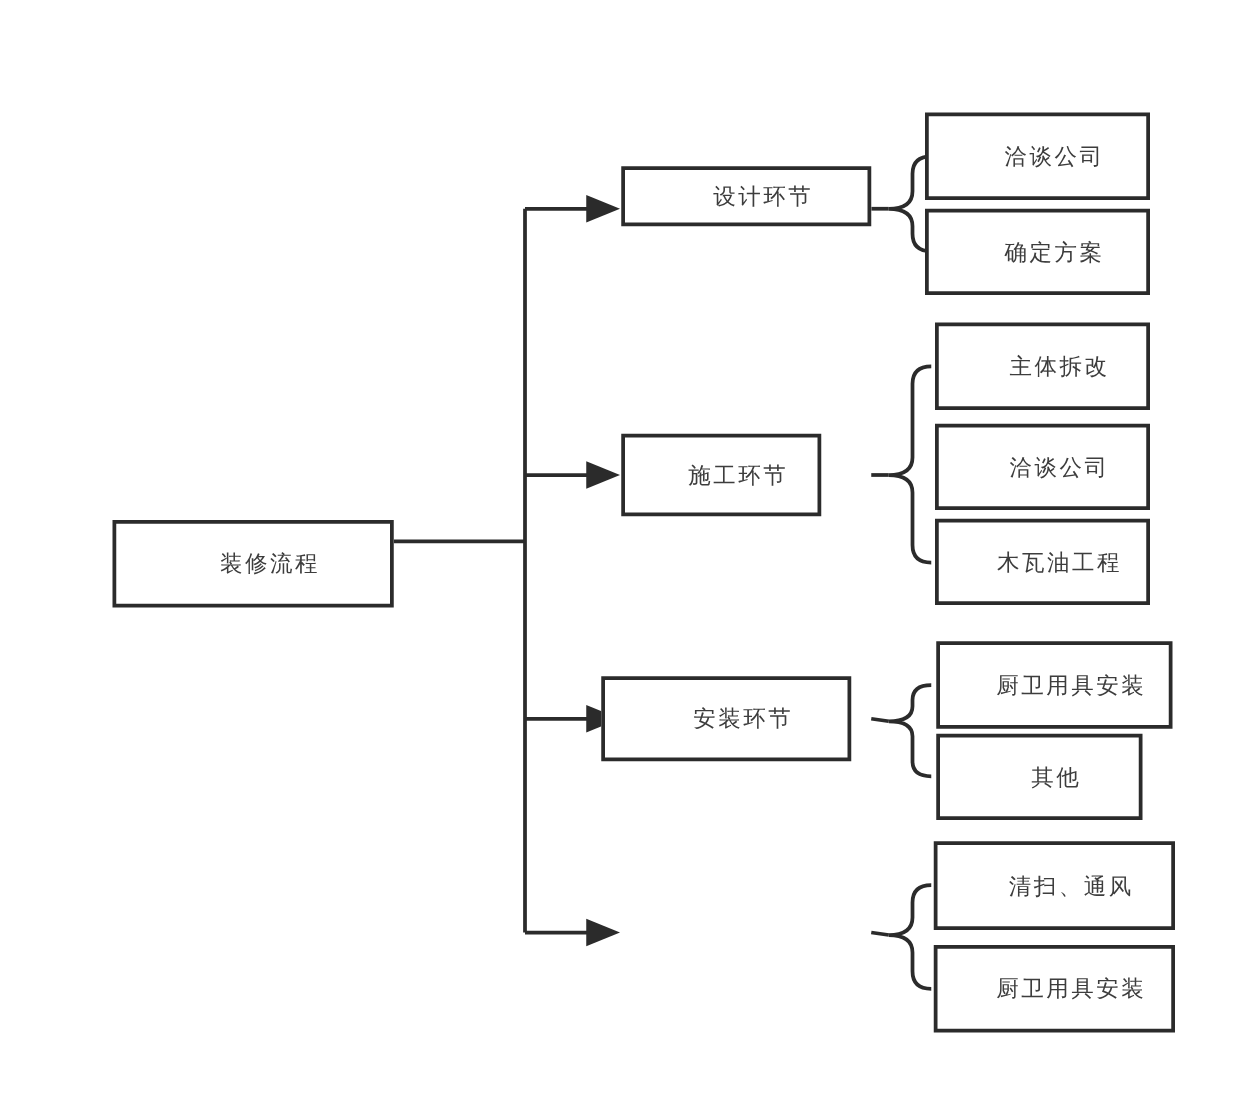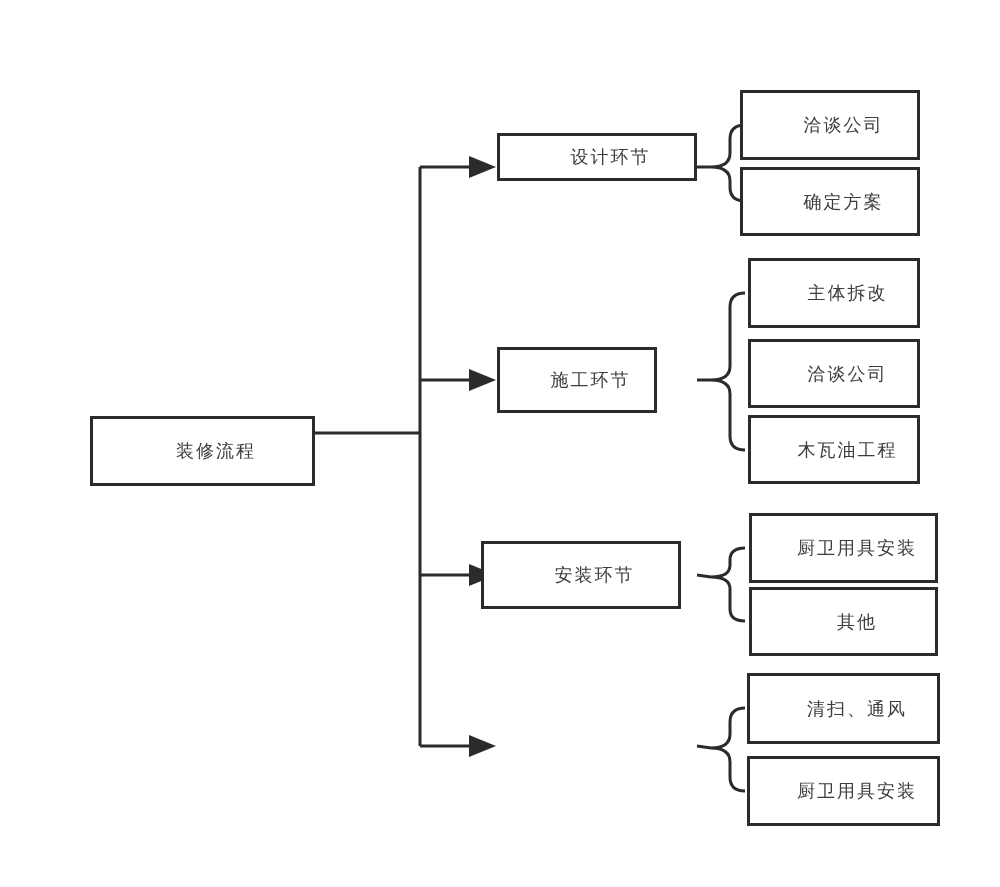--- a/index.html
+++ b/index.html
@@ -76,18 +76,18 @@
   <div class="node" style="left:481px;top:541px;width:200px;height:68px">安装环节</div>
 
   <div class="node" style="left:740px;top:90px;width:180px;height:70px">洽谈公司</div>
   <div class="node" style="left:740px;top:167px;width:180px;height:69px">确定方案</div>
 
   <div class="node" style="left:748px;top:258px;width:172px;height:70px">主体拆改</div>
   <div class="node" style="left:748px;top:339px;width:172px;height:69px">洽谈公司</div>
   <div class="node" style="left:748px;top:415px;width:172px;height:69px">木瓦油工程</div>
 
   <div class="node" style="left:749px;top:513px;width:189px;height:70px">厨卫用具安装</div>
-  <div class="node" style="left:749px;top:587px;width:189px;height:69px">其他</div>
+  <div class="node" style="left:749px;top:587px;width:165px;height:69px">其他</div>
 
   <div class="node" style="left:747px;top:673px;width:193px;height:71px">清扫、通风</div>
   <div class="node" style="left:747px;top:756px;width:193px;height:70px">厨卫用具安装</div>
 
 </div>
 
 </body></html>

